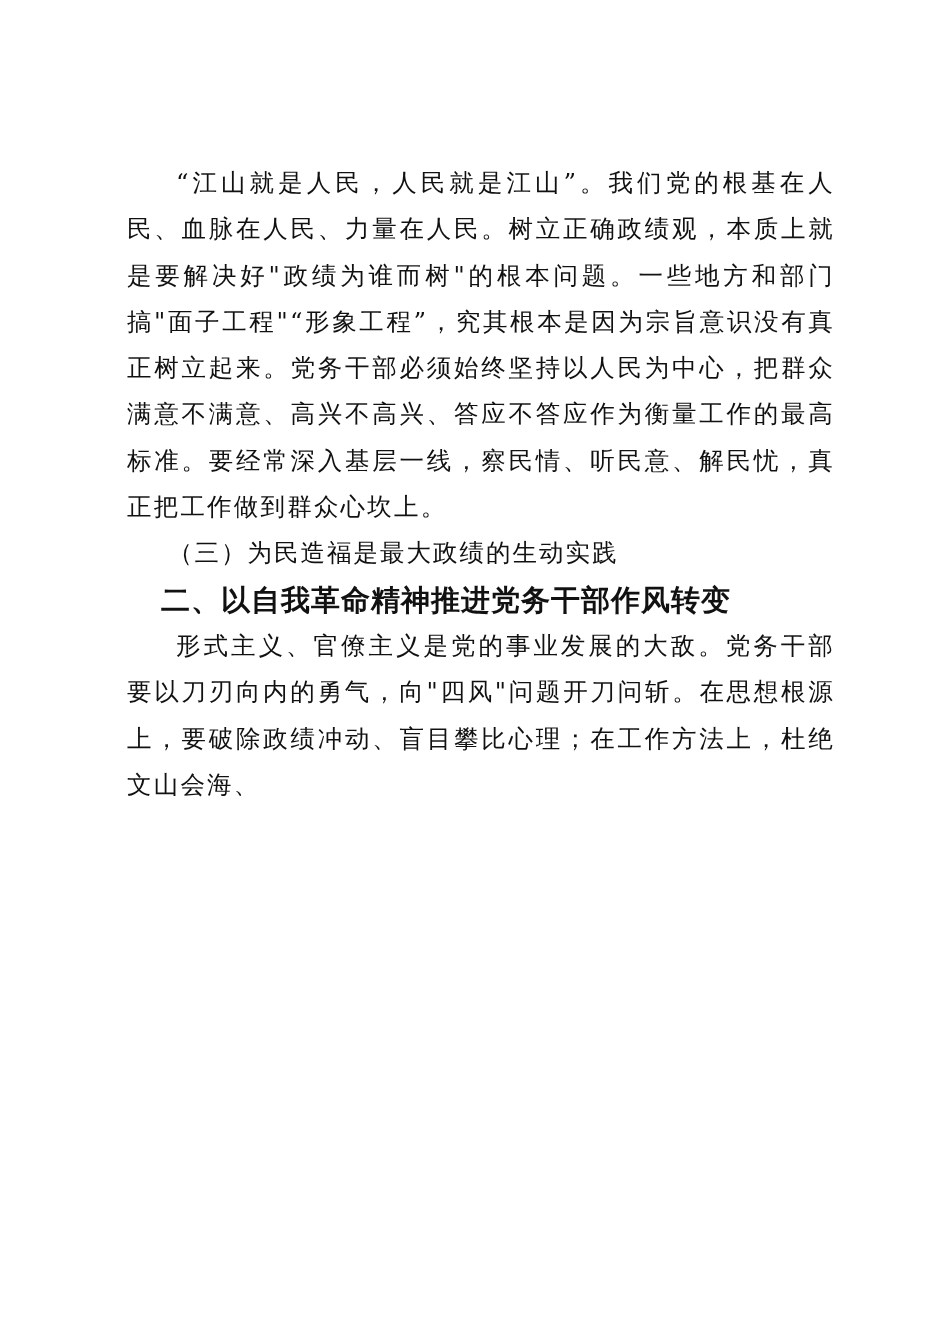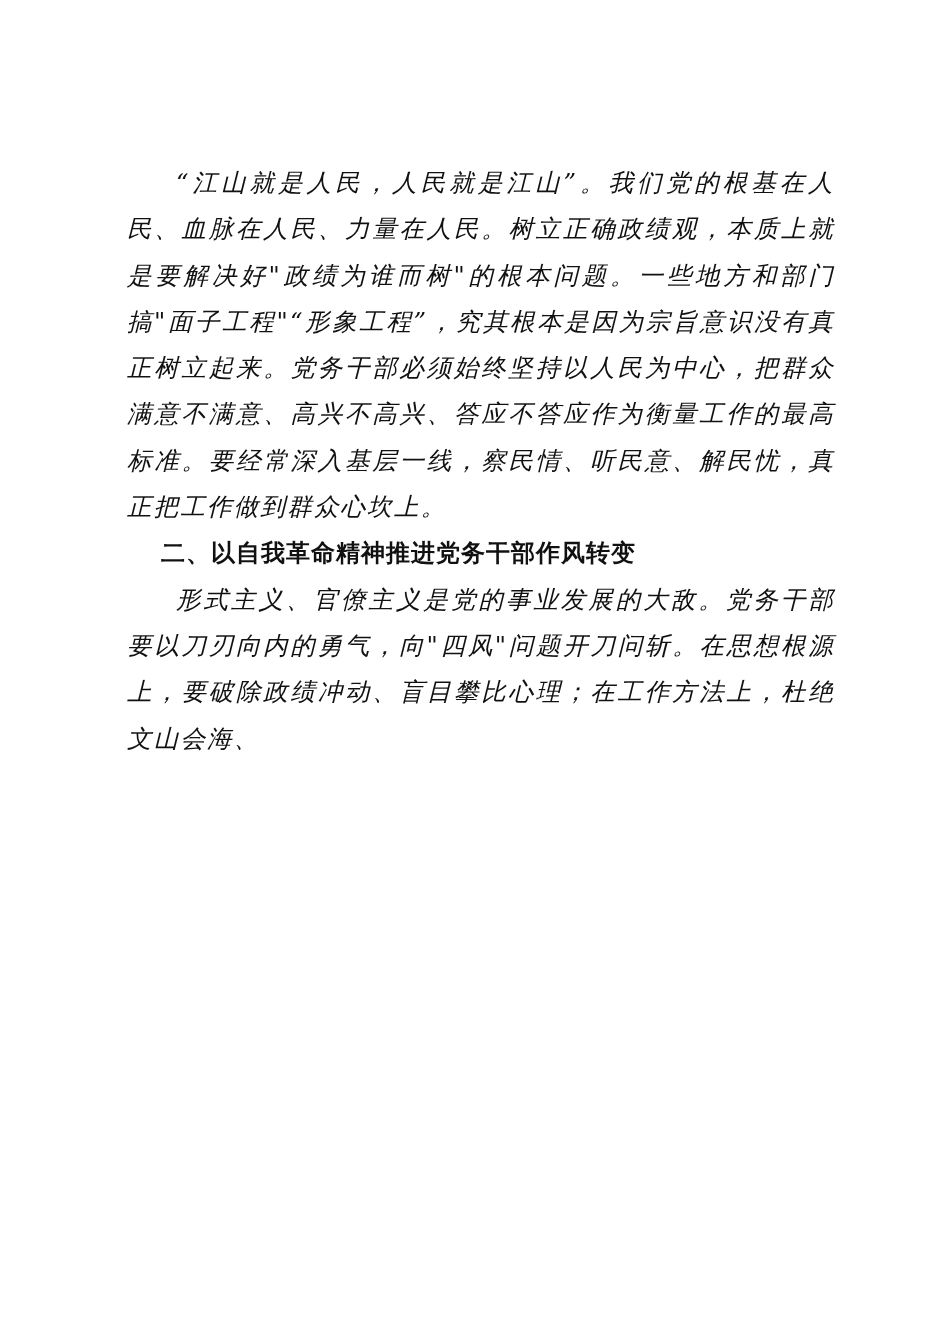--- a/index.html
+++ b/index.html
@@ -3,29 +3,30 @@
 <meta charset="utf-8">
 <style>
   html, body { margin: 0; padding: 0; background: #ffffff; }
   body { width: 950px; height: 1344px; position: relative; overflow: hidden; }
   .page {
     position: absolute; left: 127px; top: 160px; width: 708px;
     font-family: "DejaVu Serif", "Liberation Serif", serif;
     color: #111111; font-size: 24.5px; line-height: 46.3px;
     letter-spacing: 2.2px;
   }
-  .p { margin: 0; text-align: justify; text-align-last: left; font-style: italic; }
+  .p { margin: 0; text-align: justify; text-align-last: left; }
   .indent { text-indent: 49px; }
   .sub { margin: 0; padding-left: 41px; letter-spacing: 2px; }
   .h2 {
     margin: 0; padding-left: 34px;
     font-family: "DejaVu Sans", "Liberation Sans", sans-serif;
-    font-weight: bold; font-size: 24px; letter-spacing: 1px;
+    font-weight: bold; font-size: 29px; letter-spacing: 1px;
   }
 </style>
 </head>
 <body>
 
 <div class="page">
   <p class="p indent">“江山就是人民，人民就是江山”。我们党的根基在人民、血脉在人民、力量在人民。树立正确政绩观，本质上就是要解决好"政绩为谁而树"的根本问题。一些地方和部门搞"面子工程"“形象工程”，究其根本是因为宗旨意识没有真正树立起来。党务干部必须始终坚持以人民为中心，把群众满意不满意、高兴不高兴、答应不答应作为衡量工作的最高标准。要经常深入基层一线，察民情、听民意、解民忧，真正把工作做到群众心坎上。</p>
+  <p class="sub">（三）为民造福是最大政绩的生动实践</p>
   <p class="h2">二、以自我革命精神推进党务干部作风转变</p>
   <p class="p indent">形式主义、官僚主义是党的事业发展的大敌。党务干部要以刀刃向内的勇气，向"四风"问题开刀问斩。在思想根源上，要破除政绩冲动、盲目攀比心理；在工作方法上，杜绝文山会海、</p>
 </div>
 
 </body></html>

